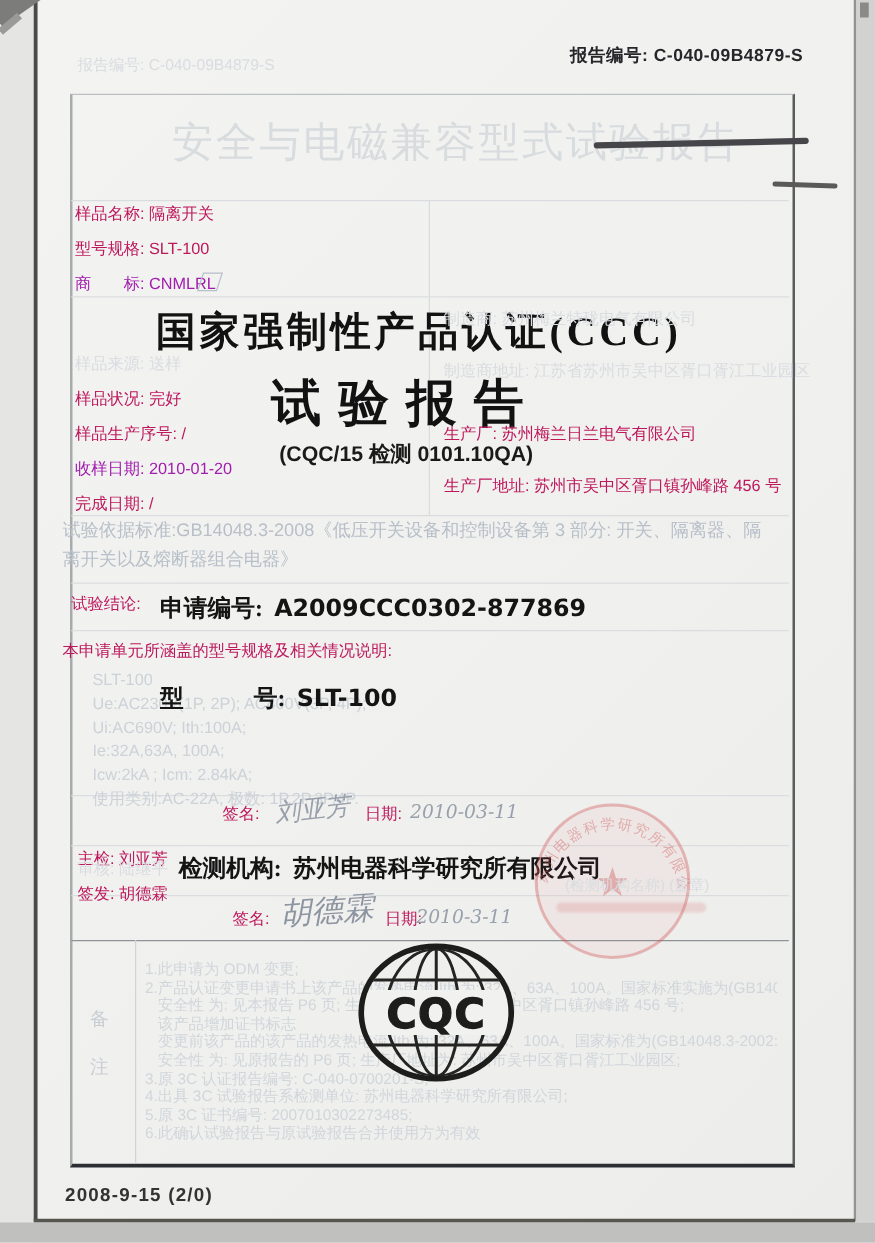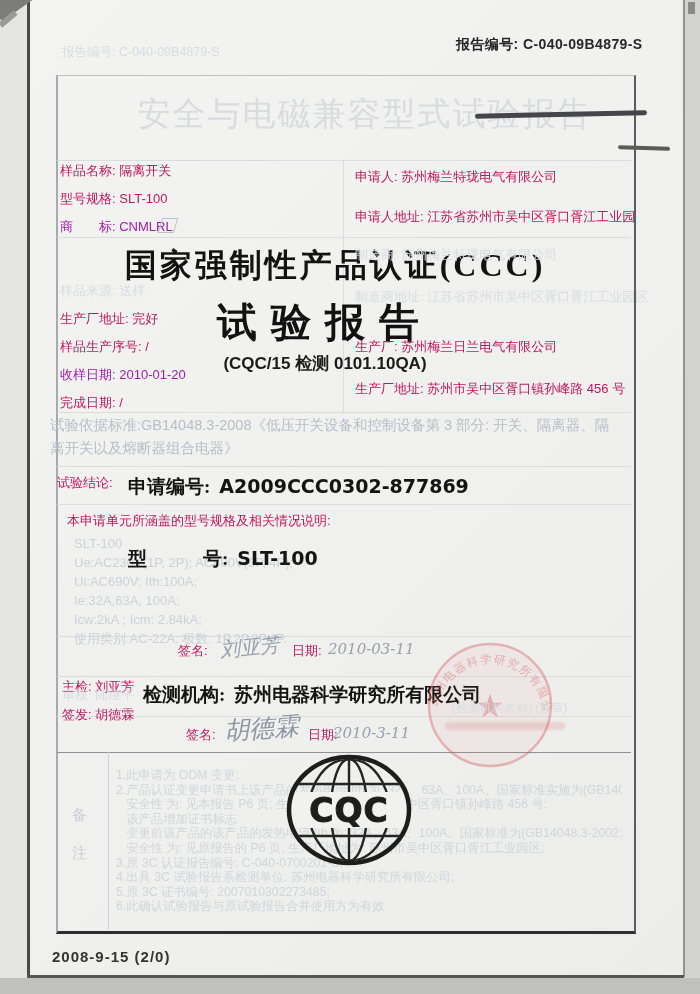--- a/index.html
+++ b/index.html
@@ -96,47 +96,45 @@
   <div class="abs hline" style="top:676px;"></div>
   <div class="abs hline" style="top:716px;"></div>
   <div class="abs hline-dark" style="top:752px;"></div>
   <div class="abs vline" style="left:108px;top:752px;height:178px;background:#cfd3d7;"></div>
 
   <div class="abs g-row ghost2" style="left:60px;top:162px;">样品名称: 隔离开关</div>
   <div class="abs g-row ghost2" style="left:60px;top:190px;">型号规格: SLT-100</div>
   <div class="abs g-row ghost3" style="left:60px;top:218px;">商　　标:  CNMLRL</div>
   <div class="abs" style="left:160px;top:218px;width:14px;height:13px;border:1.5px solid #b7bfc8;transform:skewX(-18deg);"></div>
 
-  <div class="abs g-row ghost2" style="left:355px;top:168px;">申请人: 苏州梅兰特珑电气有限公司</div>
-  <div class="abs g-row ghost2" style="left:355px;top:208px;">申请人地址: 江苏省苏州市吴中区胥口胥江工业园</div>
 
   <div class="abs title-wrap">
     <div class="title-l1">国家强制性产品认证(CCC)</div>
     <div class="title-l2">试验报告</div>
   </div>
   <div class="abs subtitle">(CQC/15 检测 0101.10QA)</div>
 
   <div class="abs g-row ghost1" style="left:60px;top:282px;">样品来源: 送样</div>
-  <div class="abs g-row ghost2" style="left:60px;top:310px;">生产厂地址: 完好</div>
+  <div class="abs g-row ghost2" style="left:60px;top:310px;">样品状况: 完好</div>
   <div class="abs g-row ghost2" style="left:60px;top:338px;">样品生产序号: /</div>
   <div class="abs g-row ghost3" style="left:60px;top:366px;">收样日期: 2010-01-20</div>
   <div class="abs g-row ghost2" style="left:60px;top:394px;">完成日期: /</div>
 
   <div class="abs g-row ghost1" style="left:355px;top:246px;">制造商: 苏州梅兰特珑电气有限公司</div>
   <div class="abs g-row ghost1" style="left:355px;top:288px;">制造商地址: 江苏省苏州市吴中区胥口胥江工业园区</div>
   <div class="abs g-row ghost2" style="left:355px;top:338px;">生产厂: 苏州梅兰日兰电气有限公司</div>
   <div class="abs g-row ghost2" style="left:355px;top:380px;">生产厂地址: 苏州市吴中区胥口镇孙峰路 456 号</div>
 
   <div class="abs std">试验依据标准:GB14048.3-2008《低压开关设备和控制设备第 3 部分: 开关、隔离器、隔离开关以及熔断器组合电器》</div>
   <div class="abs g-row ghost2" style="left:57px;top:474px;">试验结论:</div>
 
   <div class="abs bold-row" style="left:128px;top:474px;">
     <span>申请编号:</span><span class="val">A2009CCC0302-877869</span>
   </div>
-  <div class="abs g-row ghost2" style="left:50px;top:512px;margin-left:17px;">本申请单元所涵盖的型号规格及相关情况说明:</div>
+  <div class="abs g-row ghost2" style="left:50px;top:512px;">本申请单元所涵盖的型号规格及相关情况说明:</div>
   <div class="abs specs">SLT-100
 Ue:AC230V(1P, 2P); AC400V(3P, 4P);
 Ui:AC690V; Ith:100A;
 Ie:32A,63A, 100A;
 Icw:2kA ; Icm: 2.84kA;
 使用类别:AC-22A, 极数: 1P,2P,3P,4P.</div>
   <div class="abs bold-row" style="left:128px;top:546px;">
     <span>型</span><span class="model-gap"></span><span>号:</span><span class="val">SLT-100</span>
   </div>
 

